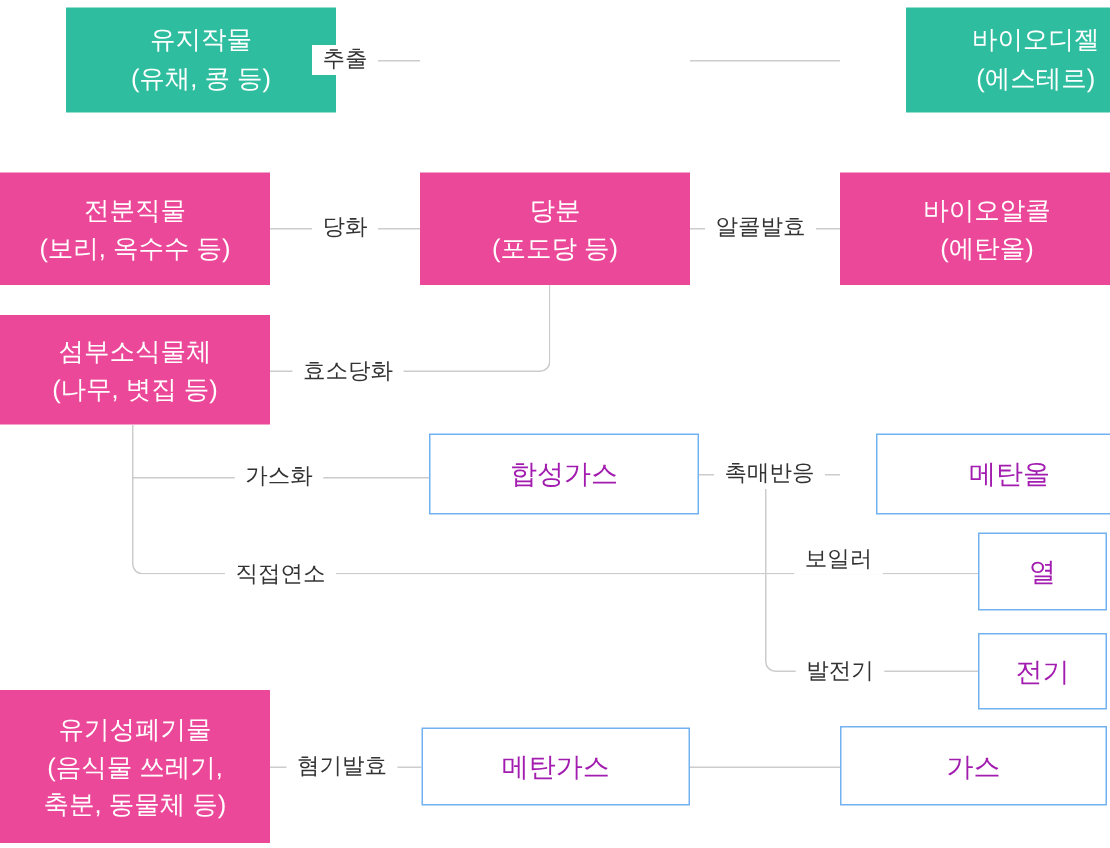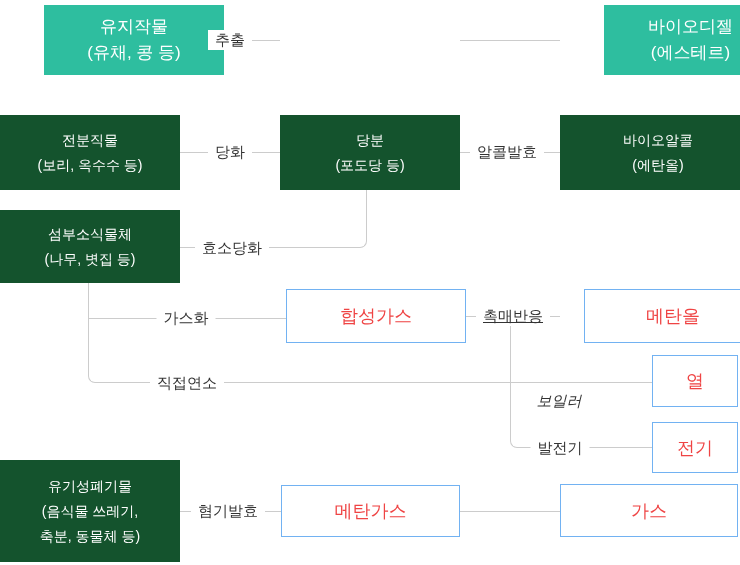--- a/index.html
+++ b/index.html
@@ -6,22 +6,22 @@
   #canvas{
     position:relative;width:740px;height:565px;background:#ffffff;
     font-family:"Liberation Sans","DejaVu Sans",sans-serif;overflow:hidden;
   }
   .box{
     position:absolute;box-sizing:border-box;
     display:flex;align-items:center;justify-content:center;
     text-align:center;white-space:pre-line;
   }
   .box.teal{background:#2ebe9f;color:#ffffff;font-size:17px;line-height:26px;margin-left:44px;}
-  .box.blue{background:#14532d;color:#ffffff;font-size:14px;line-height:25px;}
-  .box.outline{background:#ffffff;border:1px solid #72b2f2;color:#ef4444;font-size:18px;}
+  .box.blue{background:#ec4899;color:#ffffff;font-size:17px;line-height:25px;}
+  .box.outline{background:#ffffff;border:1px solid #72b2f2;color:#a21caf;font-size:18px;}
   .hline{position:absolute;height:0;border-top:1px solid #cccccc;}
   .elbow-br{position:absolute;box-sizing:border-box;
     border-right:1px solid #cccccc;border-bottom:1px solid #cccccc;
     border-bottom-right-radius:7px;}
   .elbow-bl{position:absolute;box-sizing:border-box;
     border-left:1px solid #cccccc;border-bottom:1px solid #cccccc;
     border-bottom-left-radius:7px;}
   .edge-label{
     position:absolute;transform:translate(-50%,-50%);
     background:#ffffff;padding:0 7px;font-size:15px;color:#333333;
@@ -55,23 +55,23 @@
   #l-gen{left:510px;top:316px;width:142px;height:132px;}
   #l-anaer{left:180px;top:511px;width:101px;}
   #l-gasline{left:460px;top:511px;width:100px;}
   
   #e-extract{left:230px;top:40px;}
   #e-ester{left:508px;top:40px;}
   #e-sacchar{left:230px;top:152px;}
   #e-alcohol{left:507px;top:152px;}
   #e-enzyme{left:232px;top:248px;}
   #e-gasif{left:186px;top:318px;}
-  #e-catal{left:513px;top:316px;text-decoration:underline;}
+  #e-catal{left:513px;top:316px;}
   #e-direct{left:187px;top:383px;}
-  #e-boiler{left:559px;top:401px;font-style:italic;}
+  #e-boiler{left:559px;top:373px;}
   #e-gen{left:560px;top:448px;}
   #e-anaer{left:228px;top:511px;}
 </style>
 </head>
 <body>
 
 <div id="canvas">
 
   <div class="hline" id="l-r1a"></div>
   <div class="hline" id="l-r1b"></div>

